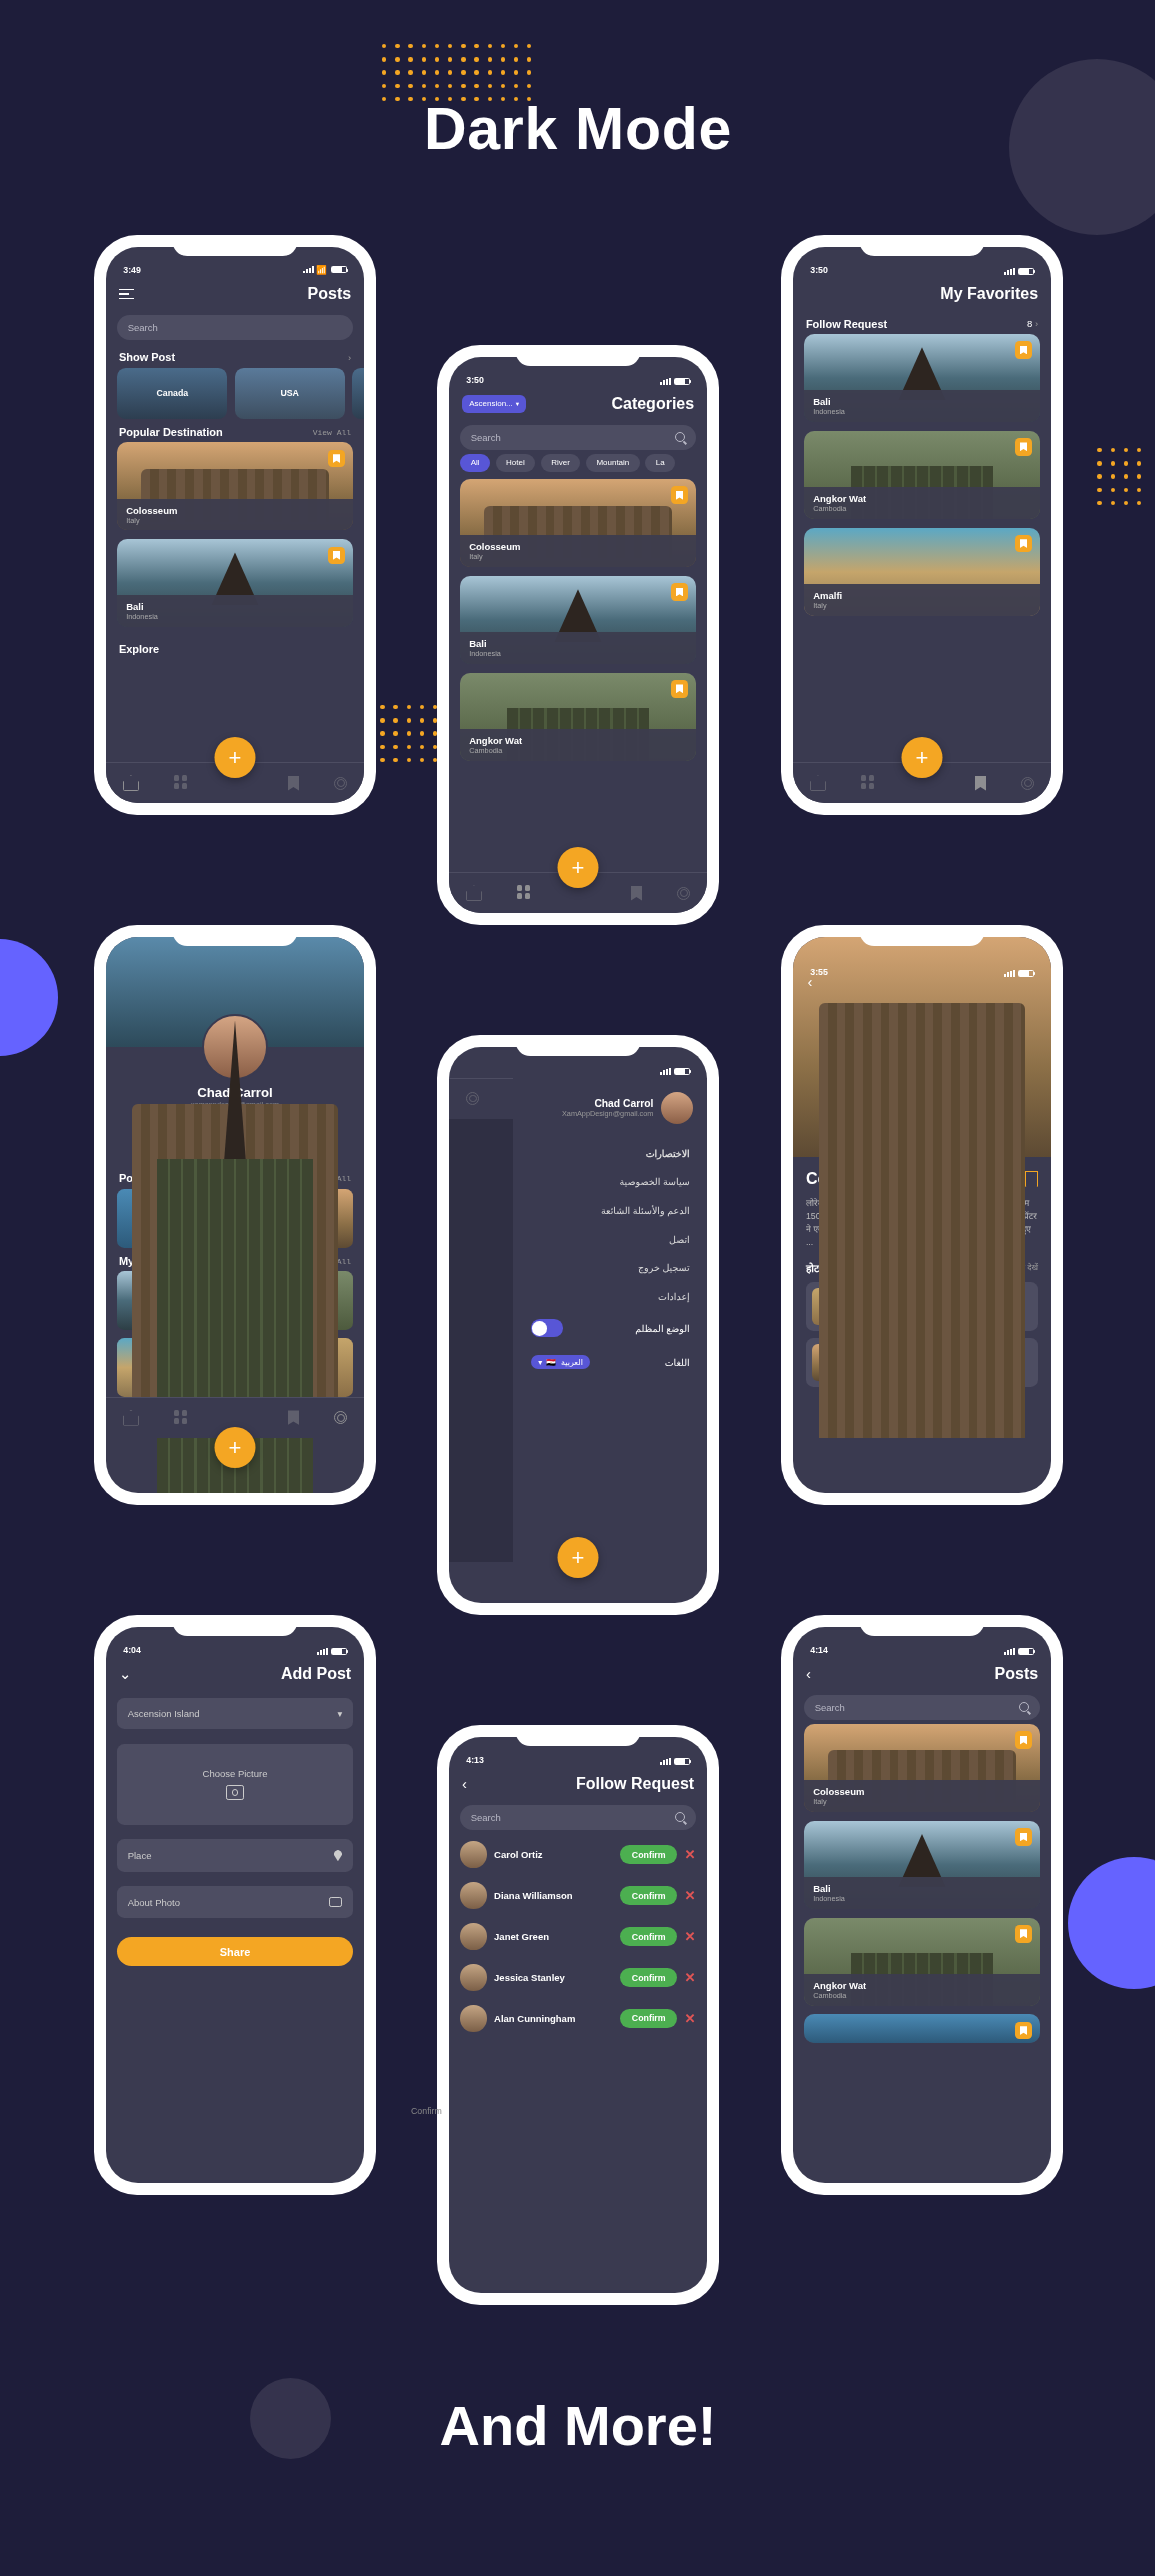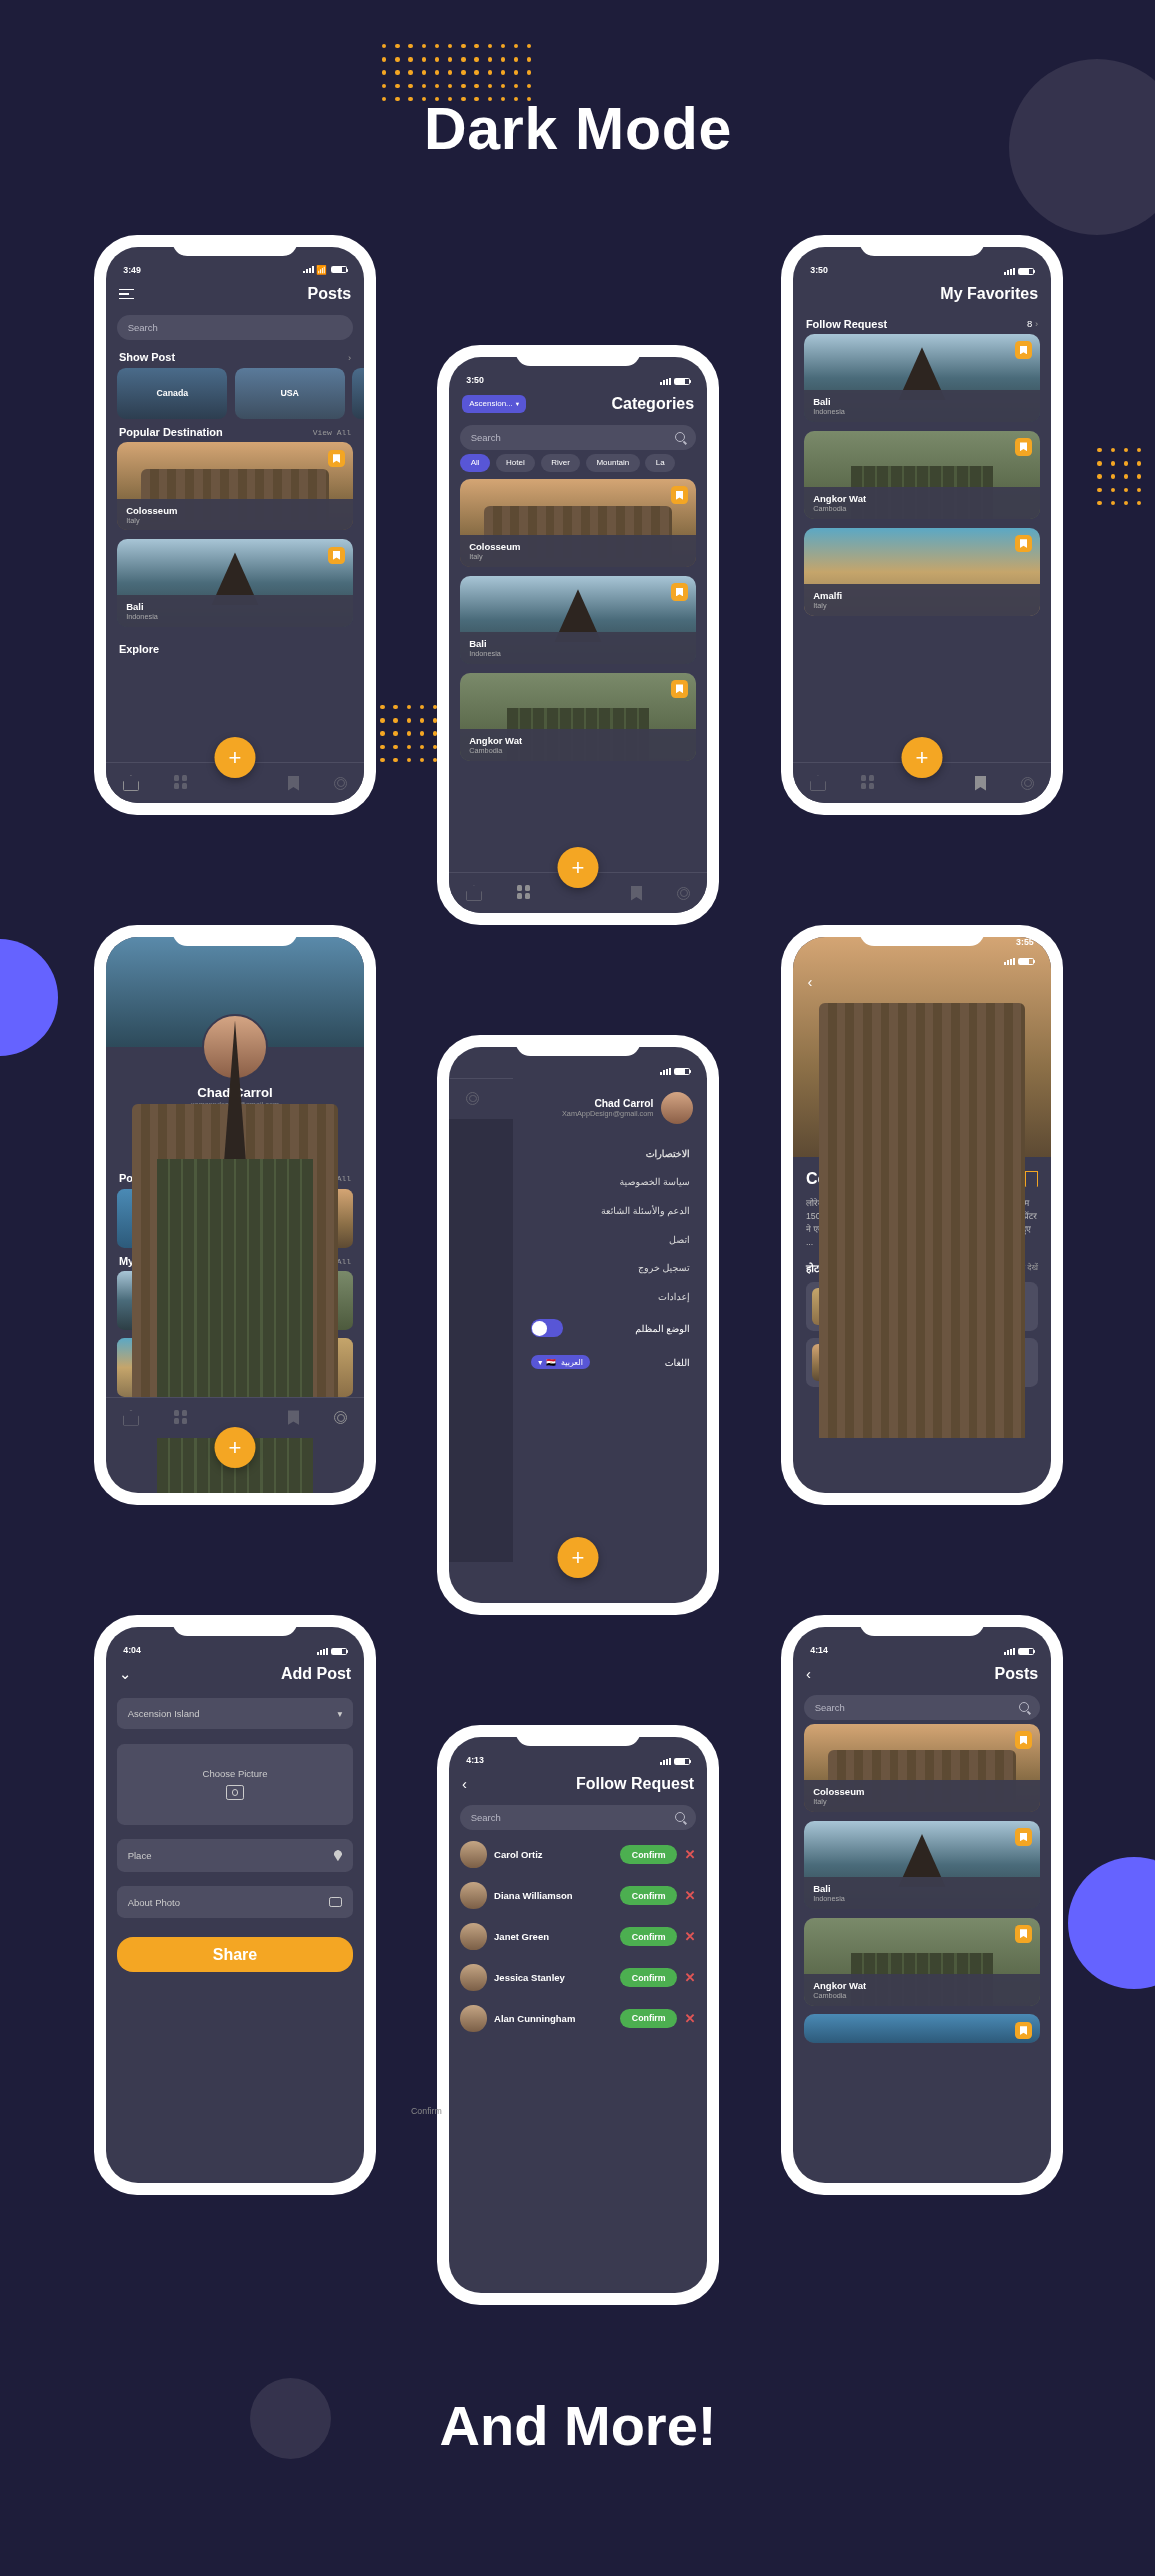--- a/index.html
+++ b/index.html
@@ -204,21 +204,21 @@
 .hotel-info .hn { font-size: 8.8px; font-weight: 600; }
 .hotel-info .hd { font-size: 6.6px; color: #999; line-height:1.3;}
 
 
 .form-field { margin: 7.3px 11.7px; background: #4d4d62; border-radius: 7.3px; padding: 10.3px; display:flex; justify-content:space-between; align-items:center; font-size:9.5px; color:#ccc;}
 .form-field.tall { height: 81px; flex-direction:column; justify-content:center; gap:5.9px;}
 .pic-icon { width:17.6px; height:14.7px; border:1.5px solid #ccc; border-radius:2.2px; position:relative;}
 .pic-icon::before{content:''; position:absolute; width:4.4px; height:4.4px; border:1.5px solid #ccc; border-radius:50%; top:2.9px; left:4.4px;}
 .pin-icon { width:8.8px; height:11.7px; background:#ccc; clip-path: polygon(50% 100%,0 40%,15% 15%,50% 0,85% 15%,100% 40%);}
 .chat-icon { width:13.2px; height:10.3px; border:1.5px solid #ccc; border-radius:2.2px;}
-.share-btn { margin: 11.7px; background: #f4a623; border-radius: 16px; padding: 8.8px; text-align: center; font-size: 16px; font-weight:600;}
+.share-btn { margin: 11.7px; background: #f4a623; border-radius: 16px; padding: 8.8px; text-align: center; font-size: 11px; font-weight:600;}
 
 
 .req-row { display: flex; align-items: center; gap: 7.3px; padding: 7.3px 11.7px;}
 .req-avatar { width: 26.4px; height: 26.4px; border-radius: 50%; background: linear-gradient(180deg,#c4a584,#7b5f47);}
 .req-name { flex: 1; font-size: 9.5px; font-weight: 600;}
 .confirm-btn { background: #4caf50; color:#fff; padding: 4.4px 11.7px; border-radius: 10.3px; font-size: 8.8px; font-weight:600;}
 .decline-x { color: #e05555; font-size: 13.2px; font-weight: bold;}
 
 
 .p1 { top: 235px; left: 94px; }
@@ -710,21 +710,21 @@
         </div>
       <div class="tab-icon icon-home"></div>
     </div>
   </div>
 </div>
 
 <div class="phone p6">
   <div class="notch"></div>
   <div class="screen">
     <div class="hero colosseum">
-      <div class="status-bar" style="position:absolute;top:0;left:0;right:0;flex-direction:column;">
+      <div class="status-bar" style="position:absolute;top:12px;left:0;right:0;">
           <span>3:55</span>
           <span class="status-icons">
             <span class="sig">
               <i></i>
               <i></i>
               <i></i>
               <i></i>
             </span>
             <span class="batt">
               <i></i>

